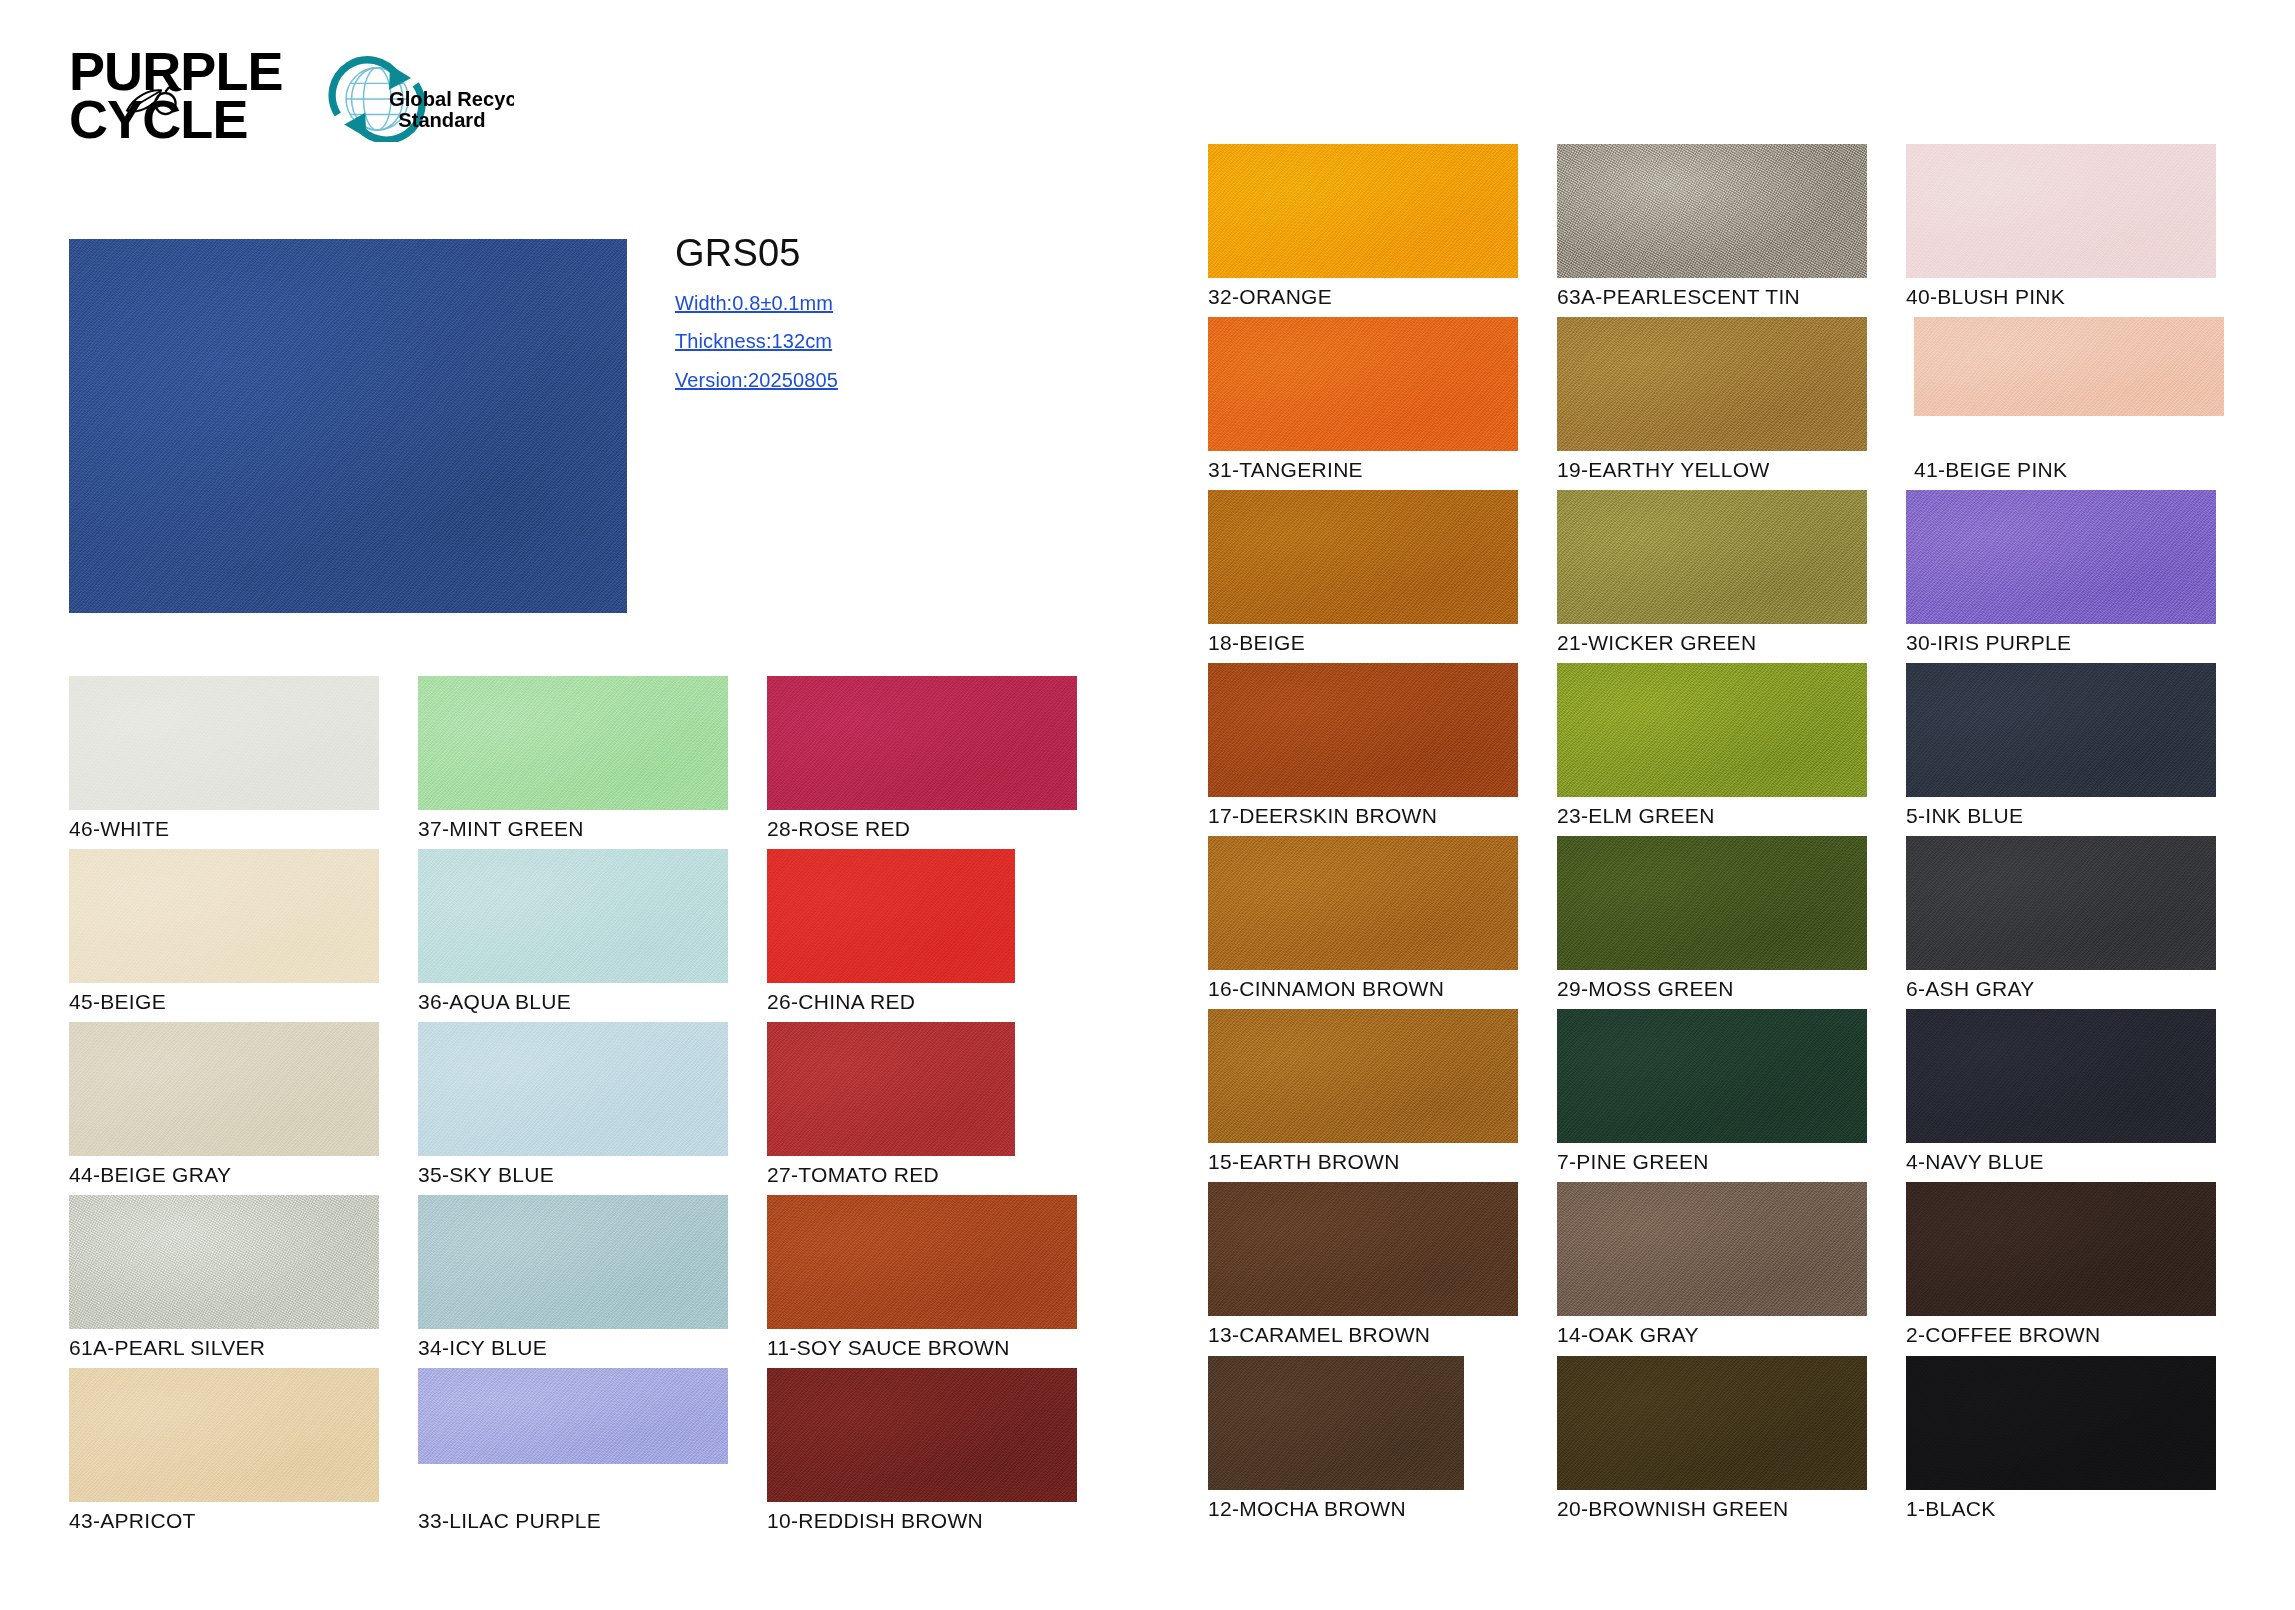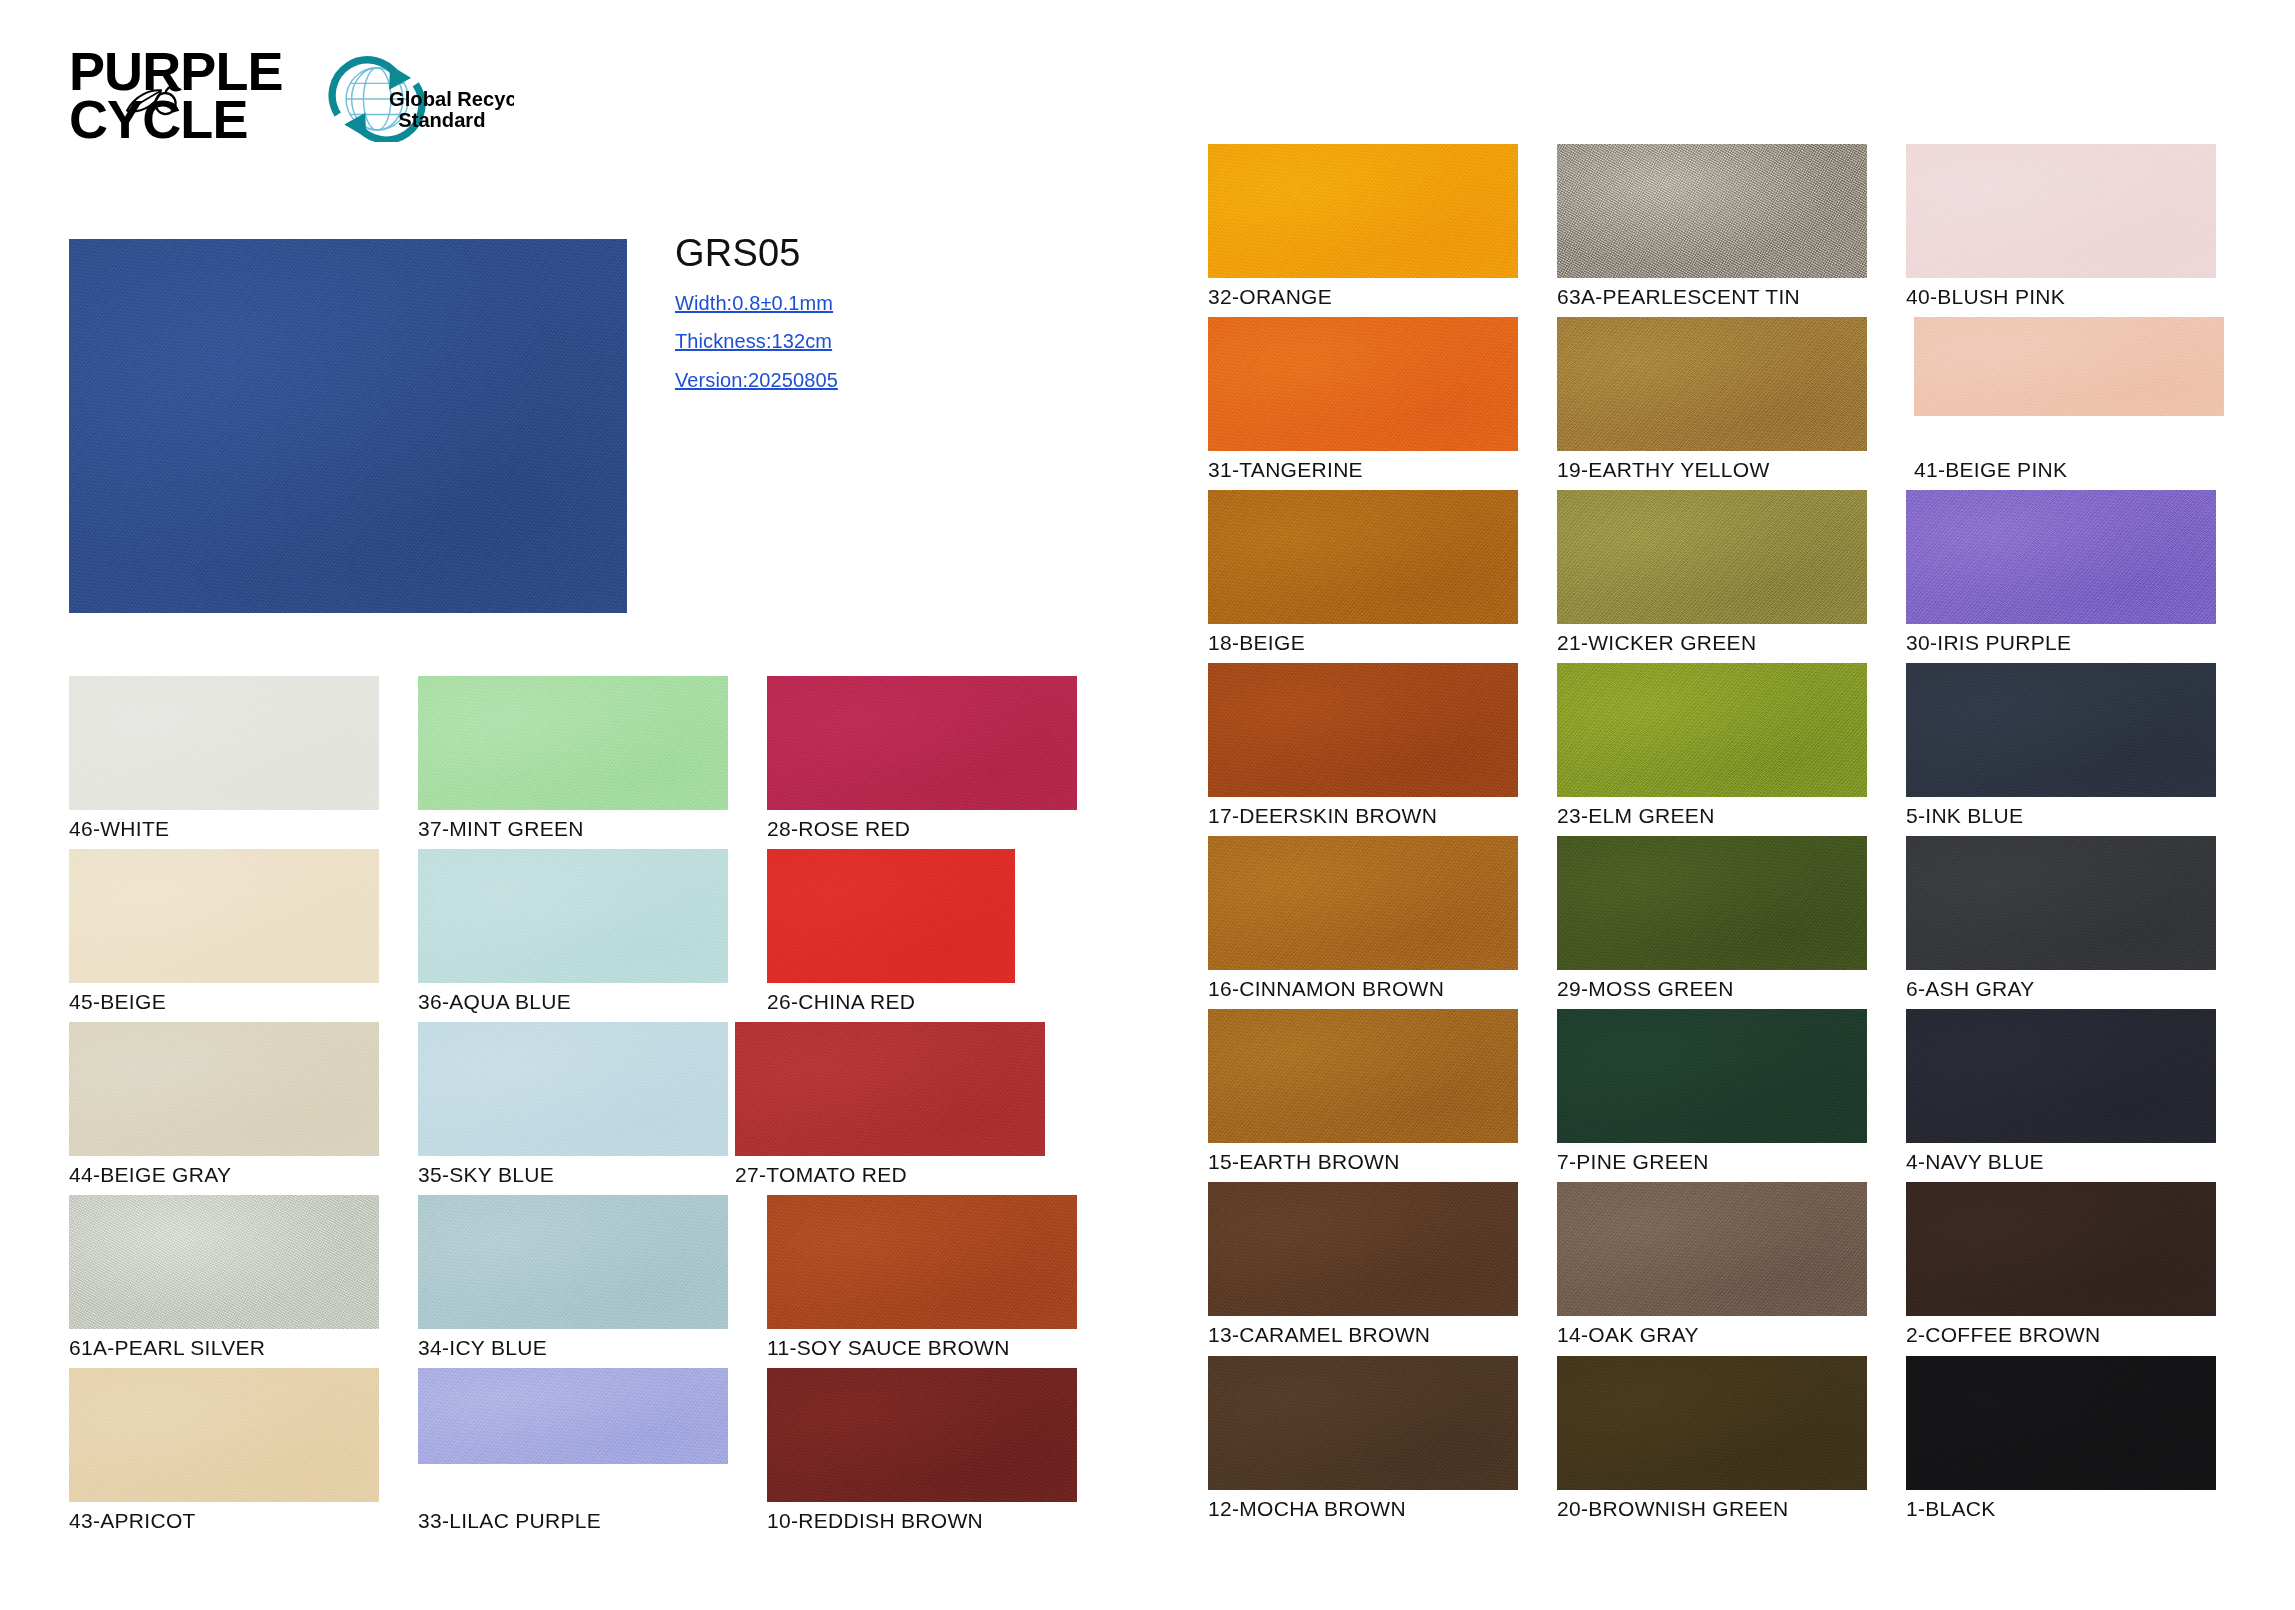--- a/index.html
+++ b/index.html
@@ -129,21 +129,21 @@
         <div class="caption" style="top: 141px;">26-CHINA RED</div>
       </div>
       <div class="cell" style="left: 0px; top: 346px; width: 310px; height: 134px;">
         <div class="chip grain" style="background: rgb(217, 210, 189);"></div>
         <div class="caption" style="top: 141px;">44-BEIGE GRAY</div>
       </div>
       <div class="cell" style="left: 349px; top: 346px; width: 310px; height: 134px;">
         <div class="chip grain" style="background: rgb(192, 217, 226);"></div>
         <div class="caption" style="top: 141px;">35-SKY BLUE</div>
       </div>
-      <div class="cell" style="left: 666px; top: 346px; width: 310px; height: 134px;">
+      <div class="cell" style="left: 698px; top: 346px; width: 248px; height: 134px;">
         <div class="chip grain" style="background: rgb(171, 47, 49);"></div>
         <div class="caption" style="top: 141px;">27-TOMATO RED</div>
       </div>
       <div class="cell" style="left: 0px; top: 519px; width: 310px; height: 134px;">
         <div class="chip grain metal" style="background: rgb(192, 197, 185);"></div>
         <div class="caption" style="top: 141px;">61A-PEARL SILVER</div>
       </div>
       <div class="cell" style="left: 349px; top: 519px; width: 310px; height: 134px;">
         <div class="chip grain" style="background: rgb(168, 198, 204);"></div>
         <div class="caption" style="top: 141px;">34-ICY BLUE</div>
@@ -243,21 +243,21 @@
         <div class="caption" style="top: 141px;">13-CARAMEL BROWN</div>
       </div>
       <div class="cell" style="left: 349px; top: 1038px; width: 310px; height: 134px;">
         <div class="chip grain" style="background: rgb(109, 90, 76);"></div>
         <div class="caption" style="top: 141px;">14-OAK GRAY</div>
       </div>
       <div class="cell" style="left: 698px; top: 1038px; width: 310px; height: 134px;">
         <div class="chip grain" style="background: rgb(51, 36, 30);"></div>
         <div class="caption" style="top: 141px;">2-COFFEE BROWN</div>
       </div>
-      <div class="cell" style="left: 0px; top: 1212px; width: 310px; height: 134px;">
+      <div class="cell" style="left: 0px; top: 1212px; width: 256px; height: 134px;">
         <div class="chip grain" style="background: rgb(74, 53, 36);"></div>
         <div class="caption" style="top: 141px;">12-MOCHA BROWN</div>
       </div>
       <div class="cell" style="left: 349px; top: 1212px; width: 310px; height: 134px;">
         <div class="chip grain" style="background: rgb(63, 51, 25);"></div>
         <div class="caption" style="top: 141px;">20-BROWNISH GREEN</div>
       </div>
       <div class="cell" style="left: 698px; top: 1212px; width: 310px; height: 134px;">
         <div class="chip grain" style="background: rgb(19, 19, 21);"></div>
         <div class="caption" style="top: 141px;">1-BLACK</div>

